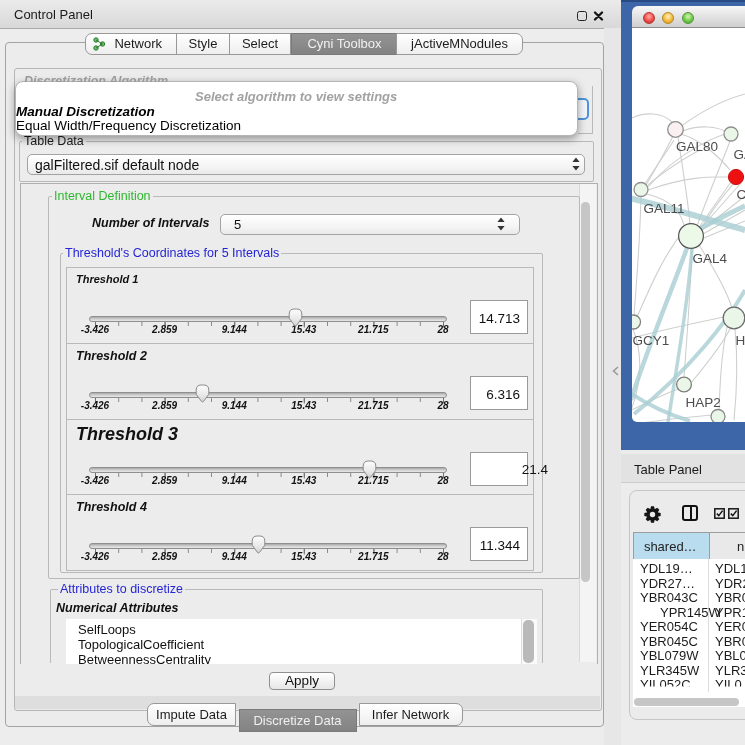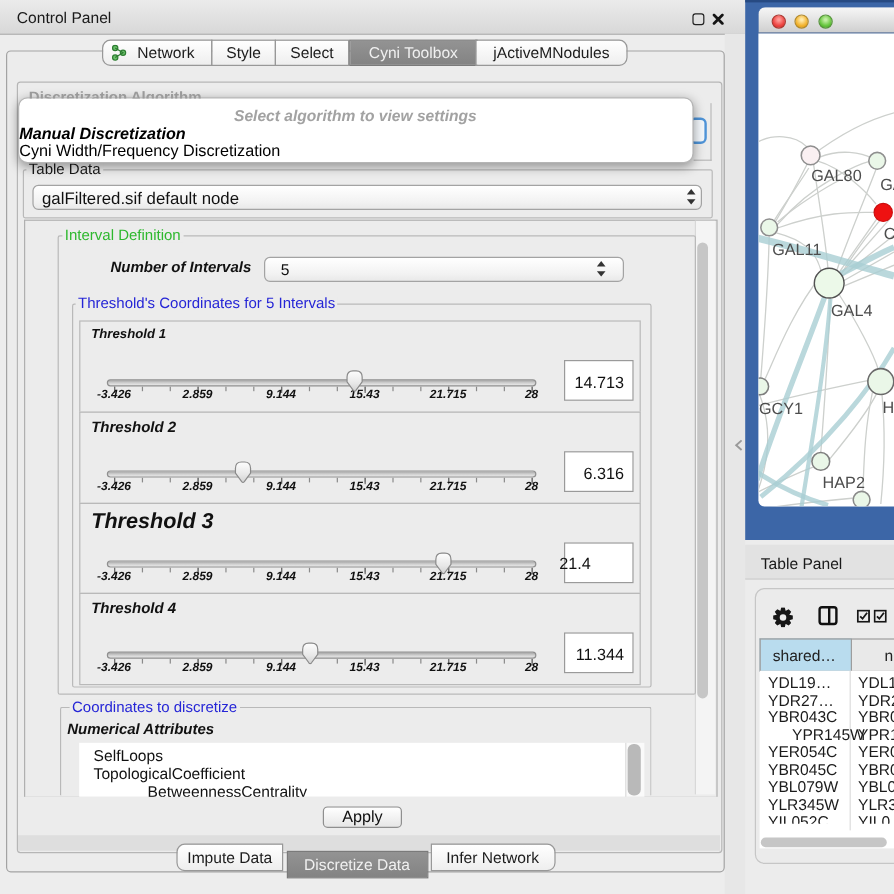--- a/index.html
+++ b/index.html
@@ -196,21 +196,21 @@
     <defs>
       <linearGradient id="th2" x1="0" y1="0" x2="0" y2="1">
         <stop offset="0" stop-color="#fdfdfd"></stop>
         <stop offset="0.6" stop-color="#e8e8e8"></stop>
         <stop offset="1" stop-color="#d2d2d2"></stop>
       </linearGradient>
     </defs>
     <path d="M1.2 6.2 Q1.2 1 6.2 1 L8.8 1 Q13.8 1 13.8 6.2 L13.8 10.2 L8.6 17.3 Q7.5 18.7 6.4 17.3 L1.2 10.2 Z" fill="url(#th2)" stroke="#8a8a8a" stroke-width="1"></path>
   </svg>
 <div class="a" style="left:470px;top:451.5px;width:56px;height:32px;background:#fff;border:1px solid #9a9a9a;"></div>
-<div class="a" style="left:466px;top:462.0px;width:50px;font-size:13.5px;color:#111;text-align:left;">21.4</div>
+<div class="a" style="left:498px;top:462.0px;width:50px;font-size:13.5px;color:#111;text-align:right;">21.4</div>
 <div class="a" style="left:66px;top:494px;width:466px;height:74.5px;border:1px solid #b9b9b9;background:#ececec;"></div>
 <div class="a b" style="left:76px;top:499.5px;font-size:12.5px;color:#111;">Threshold 4</div>
 <div class="a" style="left:89px;top:542.5px;width:356px;height:4px;border:1px solid #8f8f8f;border-radius:3px;background:linear-gradient(#a8a8a8,#cfcfcf 50%,#e8e8e8);"></div>
 <svg class="a" style="left:89px;top:548.5px" width="360" height="7" viewBox="0 0 360 7">
     <rect x="6.0" y="0" width="1" height="4" fill="#8a8a8a"></rect>
     <rect x="29.2" y="0" width="1" height="4" fill="#8a8a8a"></rect>
     <rect x="52.4" y="0" width="1" height="4" fill="#8a8a8a"></rect>
     <rect x="75.6" y="0" width="1" height="4" fill="#8a8a8a"></rect>
     <rect x="98.8" y="0" width="1" height="4" fill="#8a8a8a"></rect>
     <rect x="122.0" y="0" width="1" height="4" fill="#8a8a8a"></rect>
@@ -244,45 +244,45 @@
         <stop offset="0.6" stop-color="#e8e8e8"></stop>
         <stop offset="1" stop-color="#d2d2d2"></stop>
       </linearGradient>
     </defs>
     <path d="M1.2 6.2 Q1.2 1 6.2 1 L8.8 1 Q13.8 1 13.8 6.2 L13.8 10.2 L8.6 17.3 Q7.5 18.7 6.4 17.3 L1.2 10.2 Z" fill="url(#th3)" stroke="#8a8a8a" stroke-width="1"></path>
   </svg>
 <div class="a" style="left:470px;top:527px;width:56px;height:32px;background:#fff;border:1px solid #9a9a9a;"></div>
 <div class="a" style="left:470px;top:537.5px;width:50px;font-size:13.5px;color:#111;text-align:right;">11.344</div>
 
 <div class="a" style="left:50px;top:589px;width:491px;height:73px;border:1px solid #b9b9b9;border-top-left-radius:2px;border-top-right-radius:2px;border-bottom:none;"></div>
-<div class="a gt" style="left:58px;top:583px;color:#2525d6;">Coordinates to discretize</div>
+<div class="a gt" style="left:58px;top:583px;color:#2525d6;">Attributes to discretize</div>
 <div class="a b" style="left:56px;top:601px;font-size:12.5px;color:#111;">Numerical Attributes</div>
 <div class="a" style="left:66px;top:619px;width:455px;height:45px;background:#ffffff;"></div>
 <div class="a" style="left:78px;top:621.5px;font-size:13px;color:#111;">SelfLoops</div>
 <div class="a" style="left:78px;top:636.5px;font-size:13px;color:#111;">TopologicalCoefficient</div>
-<div class="a" style="left:78px;top:651.5px;font-size:13px;color:#111;clip-path:inset(0 0 1.5px 0);margin-left:45px;">BetweennessCentrality</div>
+<div class="a" style="left:78px;top:651.5px;font-size:13px;color:#111;clip-path:inset(0 0 1.5px 0);">BetweennessCentrality</div>
 <div class="a" style="left:521px;top:619px;width:15px;height:45px;background:#fafafa;border-left:1px solid #dcdcdc;"></div>
 <div class="a" style="left:523px;top:620px;width:11px;height:43px;background:#b9b9b9;border-radius:5px;"></div>
 
 <div class="a" style="left:15px;top:664px;width:585px;height:31px;background:#ececec;"></div>
 <div class="a" style="left:269px;top:672px;width:64px;height:16px;background:linear-gradient(#ffffff,#e6e6e6);border:1px solid #8f8f8f;border-radius:4px;text-align:center;font-size:13.5px;line-height:16px;color:#111;">Apply</div>
 <div class="a" style="left:15px;top:696px;width:585px;height:13px;background:#dedede;"></div>
 
 <div class="a tab" style="left:147px;top:702.5px;width:87px;height:21px;line-height:21px;border-radius:7px 0 0 7px;">Impute Data</div>
 <div class="a tab tabdark" style="left:238.5px;top:709px;width:116px;height:21px;line-height:21px;">Discretize Data</div>
 <div class="a tab" style="left:358.5px;top:702.5px;width:102px;height:21px;line-height:21px;border-radius:0 7px 7px 0;">Infer Network</div>
 
 <div class="a" style="left:578px;top:86px;width:14px;height:47px;background:#ececec;border-right:1px solid #b9b9b9;border-bottom:1px solid #b9b9b9;"></div>
 <div class="a" style="left:574px;top:98px;width:11px;height:18px;background:#f3f7fb;border:2.5px solid #4f94d8;border-radius:5px;"></div>
 
 <div class="a" style="left:15px;top:81px;width:561px;height:53px;background:#ffffff;border:1px solid #b5b5b5;border-radius:8px;box-shadow:0 3px 9px rgba(0,0,0,0.38);"></div>
-<div class="a" style="left:24px;top:74px;font-size:12.5px;font-weight:bold;color:#9a9a9a;clip-path:inset(0 0 6px 0);">Discretization Algorithm</div>
+<div class="a" style="left:24px;top:74px;font-size:12.5px;font-weight:bold;color:#9a9a9a;clip-path:inset(0 0 6px 0);font-style:italic;">Discretization Algorithm</div>
 <div class="a b" style="left:195px;top:89px;font-size:13px;color:#a2a2a2;">Select algorithm to view settings</div>
 <div class="a b" style="left:16px;top:103.5px;font-size:13.5px;color:#000;">Manual Discretization</div>
-<div class="a" style="left:16px;top:117.5px;font-size:13.5px;color:#000;">Cyni Width/Frequency Discretization</div>
+<div class="a" style="left:16px;top:117.5px;font-size:13.5px;color:#000;">Equal Width/Frequency Discretization</div>
 
 <div class="a" style="left:621px;top:0;width:124px;height:450px;background:#3c66a7;"></div>
 <div class="a" style="left:621px;top:0;width:124px;height:2px;background:#274a82;"></div>
 
 <div class="a" style="left:632px;top:6px;width:113px;height:21px;background:linear-gradient(#f7f7f7,#cfcfcf);border-top-left-radius:6px;border-bottom:1px solid #8f8f8f;"></div>
 <div class="a" style="left:642.5px;top:11.5px;width:10px;height:10px;border-radius:50%;background:radial-gradient(circle at 50% 35%,#ff9a96 10%,#ed4441 60%,#c92f2a);border:0.5px solid #ad3a33;"></div>
 <div class="a" style="left:662px;top:11.5px;width:10px;height:10px;border-radius:50%;background:radial-gradient(circle at 50% 35%,#ffe9a8 10%,#f2b32f 60%,#d1920e);border:0.5px solid #b28a2d;"></div>
 <div class="a" style="left:681.5px;top:11.5px;width:10px;height:10px;border-radius:50%;background:radial-gradient(circle at 50% 35%,#c3eea4 10%,#66c63e 60%,#3f9e22);border:0.5px solid #57953c;"></div>
 <div class="a" style="left:632px;top:28px;width:113px;height:394px;background:#ffffff;border-bottom-left-radius:5px;overflow:hidden;">
 <svg width="113" height="394" viewBox="632 28 113 394" style="position:absolute;left:0;top:0;">

